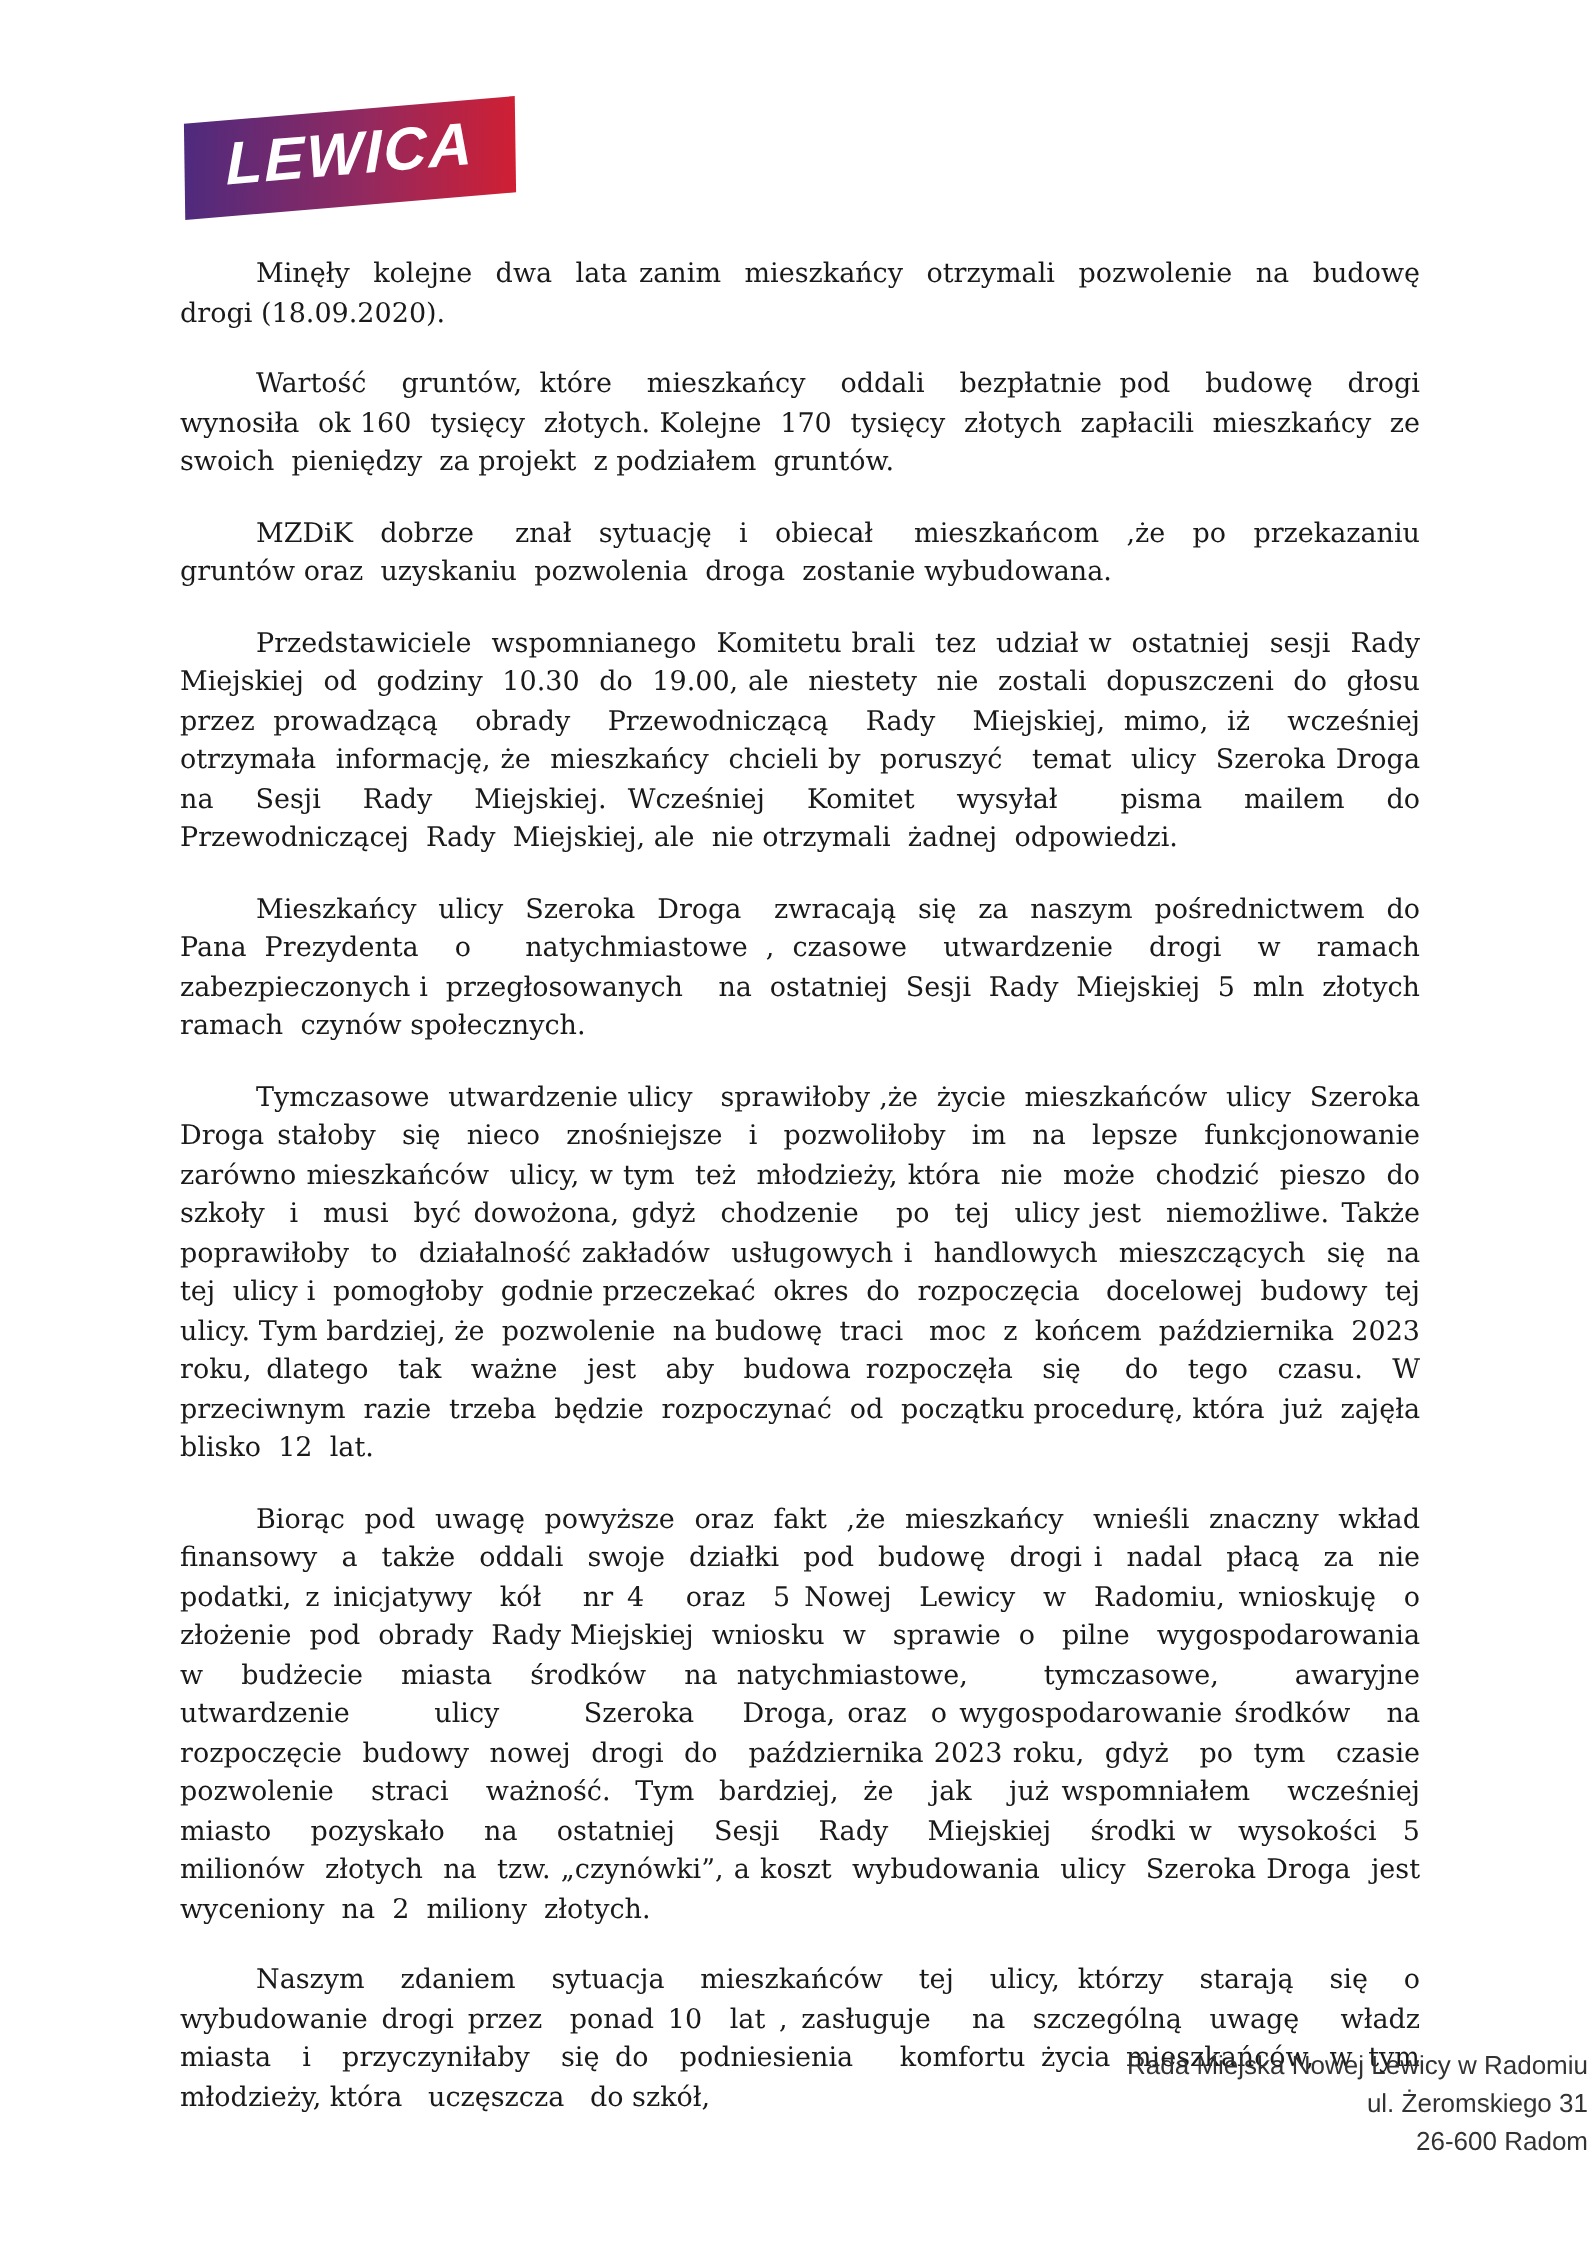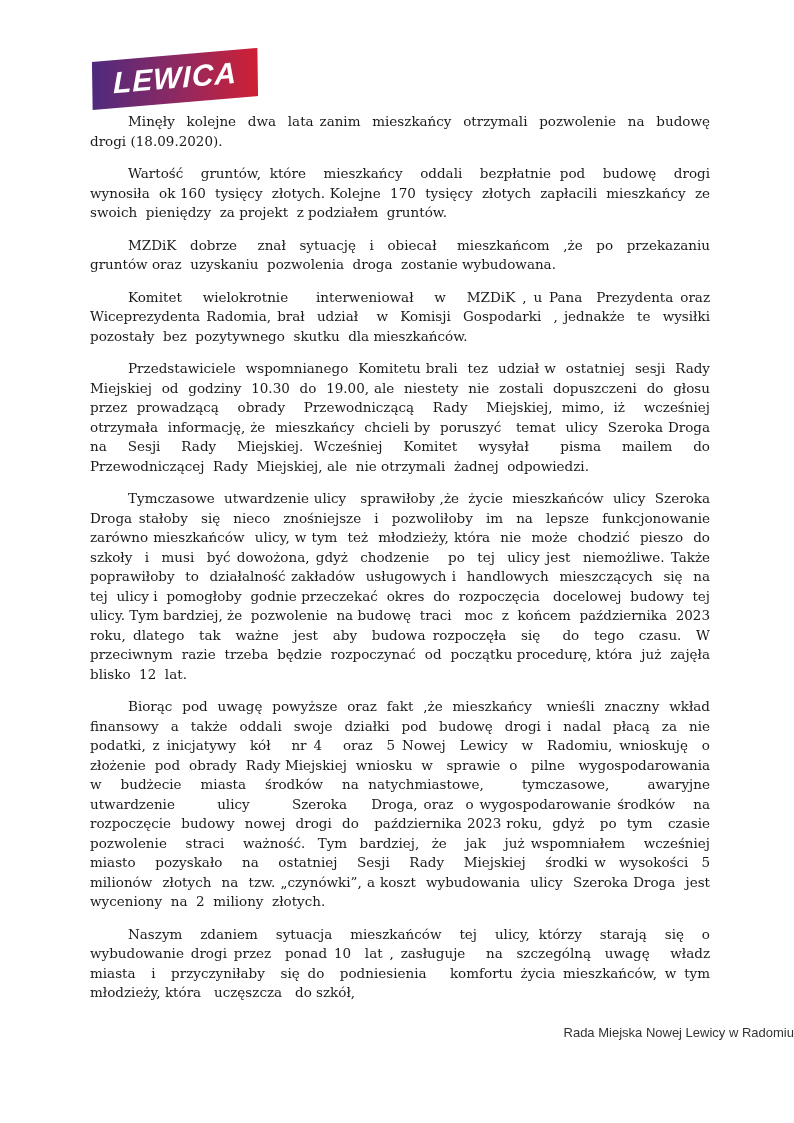--- a/index.html
+++ b/index.html
@@ -48,21 +48,21 @@
     left: 90px;
     top: 112px;
     width: 620px;
     color: #1a1a1a;
     font-size: 13.5px;
     line-height: 19.5px;
     text-align: justify;
   }
   .letter-body p {
     text-indent: 38px;
-    margin: 0 0 13px 0;
+    margin: 16px 0 13px 0;
     white-space: pre-wrap;
   }
   
   .page-footer {
     position: absolute;
     left: 0;
     top: 1023px;
     width: 100%;
     text-align: right;
     font-family: "Liberation Sans", sans-serif;
@@ -79,24 +79,26 @@
   <div class="logo-wrap">
     <div class="logo-banner" style="background: linear-gradient(92deg, rgb(78, 42, 126) 0%, rgb(147, 41, 95) 55%, rgb(208, 31, 51) 100%);">
       <span class="logo-text" style="color: rgb(255, 255, 255);">LEWICA</span>
     </div>
   </div>
 
   <div class="letter-body">
     <p>Minęły  kolejne  dwa  lata zanim  mieszkańcy  otrzymali  pozwolenie  na  budowę  drogi (18.09.2020).</p>
     <p>Wartość  gruntów, które  mieszkańcy  oddali  bezpłatnie pod  budowę  drogi wynosiła  ok 160  tysięcy  złotych. Kolejne  170  tysięcy  złotych  zapłacili  mieszkańcy  ze  swoich  pieniędzy  za projekt  z podziałem  gruntów.</p>
     <p>MZDiK  dobrze   znał  sytuację  i  obiecał   mieszkańcom  ,że  po  przekazaniu  gruntów oraz  uzyskaniu  pozwolenia  droga  zostanie wybudowana.</p>
-    <p>Komitet   wielokrotnie    interweniował   w   MZDiK , u Pana  Prezydenta oraz  Wiceprezydenta Radomia, brał  udział   w  Komisji  Gospodarki  , jednakże  te  wysiłki pozostały  bez  pozytywnego  skutku  dla mieszkańców.</p>
     <p>Przedstawiciele  wspomnianego  Komitetu brali  tez  udział w  ostatniej  sesji  Rady Miejskiej  od  godziny  10.30  do  19.00, ale  niestety  nie  zostali  dopuszczeni  do  głosu przez prowadzącą  obrady  Przewodniczącą  Rady  Miejskiej, mimo, iż  wcześniej  otrzymała  informację, że  mieszkańcy  chcieli by  poruszyć   temat  ulicy  Szeroka Droga  na  Sesji  Rady  Miejskiej. Wcześniej  Komitet  wysyłał   pisma  mailem  do  Przewodniczącej  Rady  Miejskiej, ale  nie otrzymali  żadnej  odpowiedzi.</p>
+    <p>Mieszkańcy  ulicy  Szeroka  Droga   zwracają  się  za  naszym  pośrednictwem  do  Pana Prezydenta  o   natychmiastowe , czasowe  utwardzenie  drogi  w  ramach  zabezpieczonych i  przegłosowanych    na  ostatniej  Sesji  Rady  Miejskiej  5  mln  złotych  ramach  czynów społecznych.</p>
     <p>Tymczasowe  utwardzenie ulicy   sprawiłoby ,że  życie  mieszkańców  ulicy  Szeroka Droga stałoby  się  nieco  znośniejsze  i  pozwoliłoby  im  na  lepsze  funkcjonowanie  zarówno mieszkańców  ulicy, w tym  też  młodzieży, która  nie  może  chodzić  pieszo  do  szkoły  i  musi  być dowożona, gdyż  chodzenie   po  tej  ulicy jest  niemożliwe. Także  poprawiłoby  to  działalność zakładów  usługowych i  handlowych  mieszczących  się  na  tej  ulicy i  pomogłoby  godnie przeczekać  okres  do  rozpoczęcia   docelowej  budowy  tej  ulicy. Tym bardziej, że  pozwolenie  na budowę  traci   moc  z  końcem  października  2023  roku, dlatego  tak  ważne  jest  aby  budowa rozpoczęła  się   do  tego  czasu.  W  przeciwnym  razie  trzeba  będzie  rozpoczynać  od  początku procedurę, która  już  zajęła  blisko  12  lat.</p>
     <p>Biorąc  pod  uwagę  powyższe  oraz  fakt  ,że  mieszkańcy   wnieśli  znaczny  wkład finansowy  a  także  oddali  swoje  działki  pod  budowę  drogi i  nadal  płacą  za  nie  podatki, z inicjatywy  kół   nr 4   oraz  5 Nowej  Lewicy  w  Radomiu, wnioskuję  o   złożenie  pod  obrady  Rady Miejskiej  wniosku  w   sprawie  o   pilne   wygospodarowania  w  budżecie  miasta  środków  na natychmiastowe,    tymczasowe,    awaryjne    utwardzenie       ulicy       Szeroka    Droga, oraz  o wygospodarowanie środków   na   rozpoczęcie  budowy  nowej  drogi  do   października 2023 roku,  gdyż   po  tym   czasie   pozwolenie   straci   ważność.  Tym  bardziej,  że   jak   już wspomniałem   wcześniej   miasto   pozyskało   na   ostatniej   Sesji   Rady   Miejskiej   środki w  wysokości  5  milionów  złotych  na  tzw. „czynówki”, a koszt  wybudowania  ulicy  Szeroka Droga  jest  wyceniony  na  2  miliony  złotych.</p>
     <p>Naszym  zdaniem  sytuacja  mieszkańców  tej  ulicy, którzy  starają  się  o  wybudowanie drogi przez  ponad 10  lat , zasługuje   na  szczególną  uwagę   władz  miasta  i  przyczyniłaby  się do  podniesienia   komfortu życia mieszkańców, w tym   młodzieży, która   uczęszcza   do szkół,</p>
   </div>
 
   <div class="page-footer">
     <div>Rada Miejska Nowej Lewicy w Radomiu</div>
+    <div>ul. Żeromskiego 31</div>
+    <div>26-600 Radom</div>
   </div>
 
 </div>
 
 </body></html>

